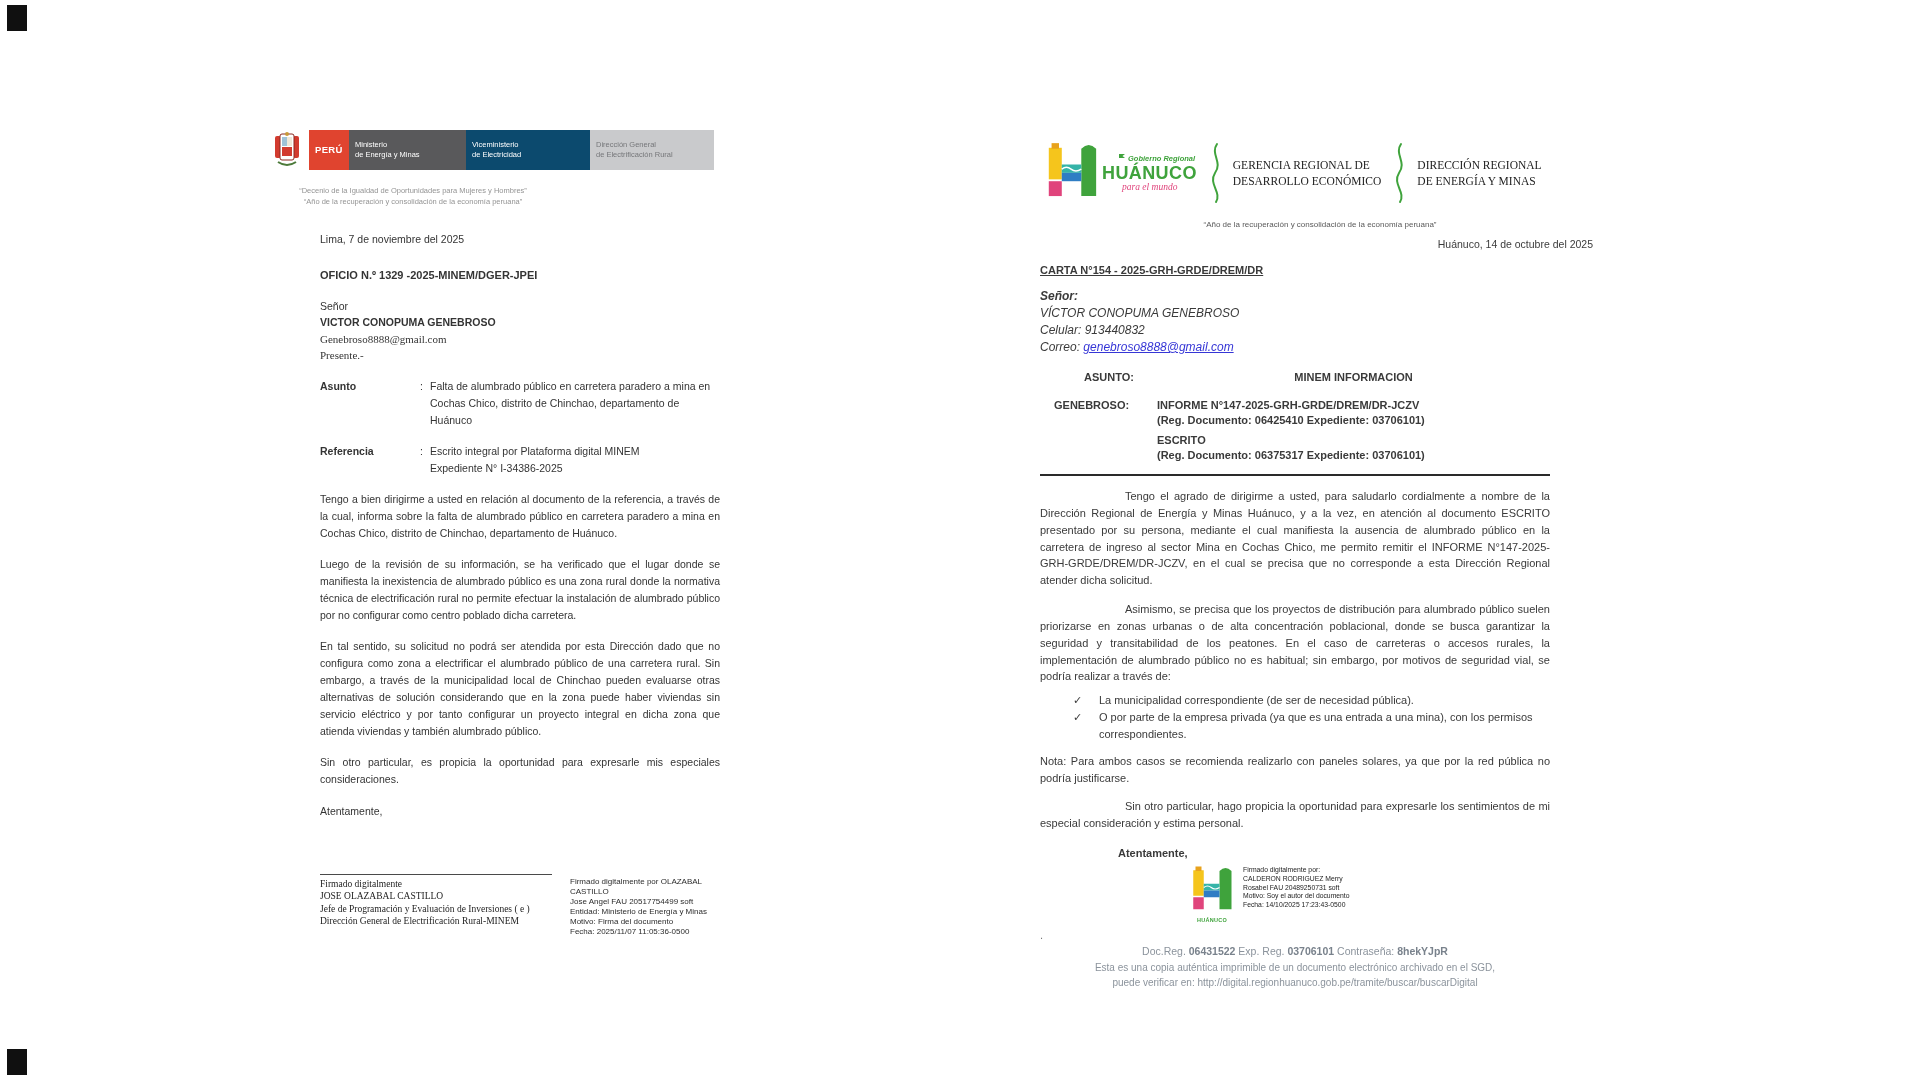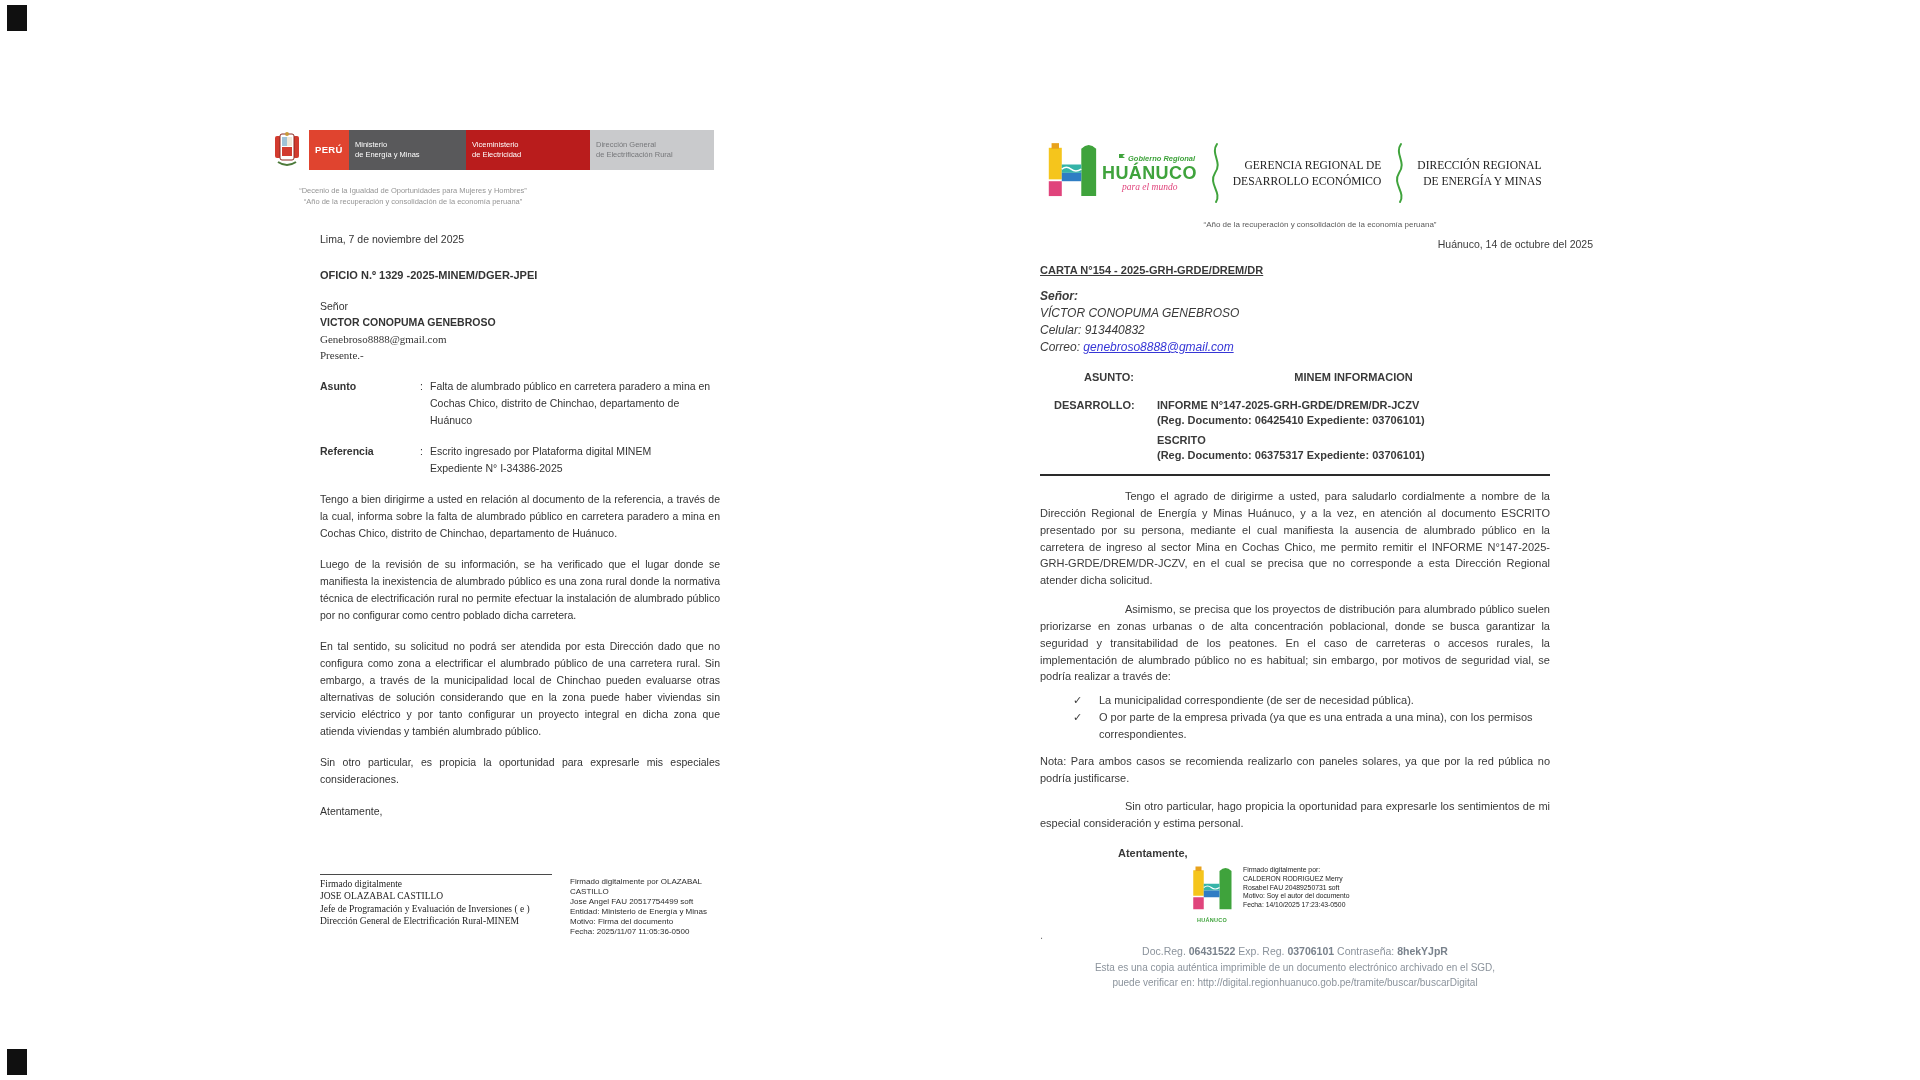--- a/index.html
+++ b/index.html
@@ -13,21 +13,21 @@
   .corner.bl{left:7px;bottom:5px;}
 
   
   .page-left{position:absolute;left:228px;top:130px;width:515px;}
   .minem-band{display:flex;align-items:stretch;height:40px;margin-left:46px;}
   .coat{width:26px;display:flex;align-items:center;justify-content:center;margin-right:9px;}
   .band-box{color:#fff;font-size:7.5px;line-height:1.3;padding:3px 6px;
     white-space:pre-line;display:flex;flex-direction:column;justify-content:center;}
   .band-peru{background:#E0442F;font-weight:bold;font-size:9.5px;width:28px;letter-spacing:.3px;}
   .band-ministry{background:#59595B;width:105px;}
-  .band-vice{background:#b91c1c;width:112px;}
+  .band-vice{background:#0c4a6e;width:112px;}
   .band-dir{background:#C9CACC;color:#76777A;width:112px;}
   .mottos{width:370px;text-align:center;font-size:7.5px;color:#949494;margin-top:15px;line-height:1.5;}
   .pl-body{margin-left:92px;width:400px;font-size:10.5px;line-height:1.62;color:#343434;}
   .pl-date{margin-top:23px;}
   .pl-oficio{margin-top:19px;font-weight:bold;font-size:11px;}
   .pl-recipient{margin-top:15px;line-height:1.5;}
   .bold{font-weight:bold;}
   .serifline{font-family:"Liberation Serif","DejaVu Serif",serif;font-size:11px;}
   .ul{}
   .pl-row{display:grid;grid-template-columns:100px 10px 1fr;margin-top:14px;}
@@ -40,21 +40,21 @@
   .sig-right{margin-left:18px;font-size:8px;line-height:1.25;color:#2c2c2c;padding-top:3px;width:180px;}
 
   
   .page-right{position:absolute;left:1040px;top:140px;width:585px;}
   .pr-header{display:flex;align-items:center;margin-left:6px;}
   .hq-text{margin-left:4px;}
   .hq-gob{color:#3FA33C;font-size:7.5px;font-style:italic;font-weight:bold;display:flex;gap:3px;align-items:center;margin-left:16px;}
   .hq-name{color:#3FA33C;font-weight:bold;font-size:18px;letter-spacing:.4px;line-height:1.05;}
   .hq-slogan{color:#E0447C;font-style:italic;font-size:9.5px;font-family:"Liberation Serif","DejaVu Serif",serif;margin-left:20px;}
   .brace{margin:0 12px;display:flex;align-items:center;}
-  .org{font-family:"Liberation Serif","DejaVu Serif",serif;font-size:11.5px;text-align:right;line-height:1.4;white-space:pre-line;color:#222;}
+  .org{font-family:"Liberation Serif","DejaVu Serif",serif;font-size:11.5px;text-align:left;line-height:1.4;white-space:pre-line;color:#222;}
   .pr-motto{text-align:center;font-size:8px;color:#5a5a5a;margin-top:14px;width:560px;}
   .pr-date{text-align:right;font-size:10.5px;margin-top:9px;margin-right:32px;color:#3c3c3c;}
   .pr-content{width:510px;font-size:11px;line-height:1.53;color:#3a3a3a;}
   .pr-carta{font-weight:bold;text-decoration:underline;margin-top:12px;}
   .pr-recipient{margin-top:9px;font-size:12px;line-height:1.42;font-style:italic;}
   .link{color:#3636d6;text-decoration:underline;cursor:pointer;}
   .pr-asunto{display:grid;grid-template-columns:96px 1fr;padding-left:21px;margin-top:13px;font-weight:bold;text-align:center;}
   .pr-ref{display:grid;grid-template-columns:103px 1fr;padding-left:14px;margin-top:12px;font-weight:bold;line-height:1.35;}
   .ref-group2{margin-top:6px;}
   .pr-hr{border-top:2px solid #2a2a2a;margin-top:11px;}
@@ -123,21 +123,21 @@
     <div class="pl-row">
       <div class="lbl">Asunto</div>
       <div>:</div>
       <div>Falta de alumbrado público en carretera paradero a mina en Cochas Chico, distrito de Chinchao, departamento de Huánuco</div>
     </div>
 
     <div class="pl-row">
       <div class="lbl">Referencia</div>
       <div>:</div>
       <div>
-        <div>Escrito ingresado por Plataforma digital MINEM</div>
+        <div>Escrito integral por Plataforma digital MINEM</div>
         <div>Expediente N°  I-34386-2025</div>
       </div>
     </div>
 
     <div class="pl-para">Tengo a bien dirigirme a usted en relación al documento de la referencia, a través de la cual, informa sobre la falta de alumbrado público en carretera paradero a mina en Cochas Chico, distrito de Chinchao, departamento de Huánuco.</div>
     <div class="pl-para">Luego de la revisión de su información, se ha verificado que el lugar donde se manifiesta la inexistencia de alumbrado público es una zona rural donde la normativa técnica de electrificación rural no permite efectuar la instalación de alumbrado público por no configurar como centro poblado dicha carretera.</div>
     <div class="pl-para">En tal sentido, su solicitud no podrá ser atendida por esta Dirección dado que no configura como zona a electrificar el alumbrado público de una carretera rural. Sin embargo, a través de la municipalidad local de Chinchao pueden evaluarse otras alternativas de solución considerando que en la zona puede haber viviendas sin servicio eléctrico y por tanto configurar un proyecto integral en dicha zona que atienda viviendas y también alumbrado público.</div>
     <div class="pl-para">Sin otro particular, es propicia la oportunidad para expresarle mis especiales consideraciones.</div>
 
     <div class="pl-closing">Atentamente,</div>
@@ -215,21 +215,21 @@
       <div>Celular: 913440832</div>
       <div><span>Correo: </span><span class="link">genebroso8888@gmail.com</span></div>
     </div>
 
     <div class="pr-asunto">
       <div>ASUNTO:</div>
       <div>MINEM INFORMACION</div>
     </div>
 
     <div class="pr-ref">
-      <div>DESARROLLO:</div>
+      <div>GENEBROSO:</div>
       <div>
         <div>INFORME N°147-2025-GRH-GRDE/DREM/DR-JCZV</div>
         <div>(Reg. Documento: 06425410 Expediente: 03706101)</div>
         <div class="ref-group2">ESCRITO</div>
         <div>(Reg. Documento: 06375317 Expediente: 03706101)</div>
       </div>
     </div>
 
     <div class="pr-hr"></div>
 

